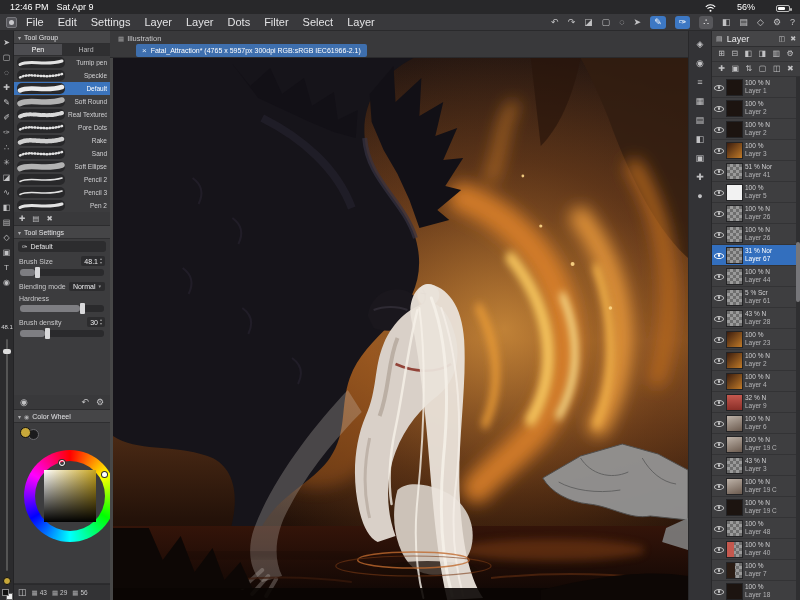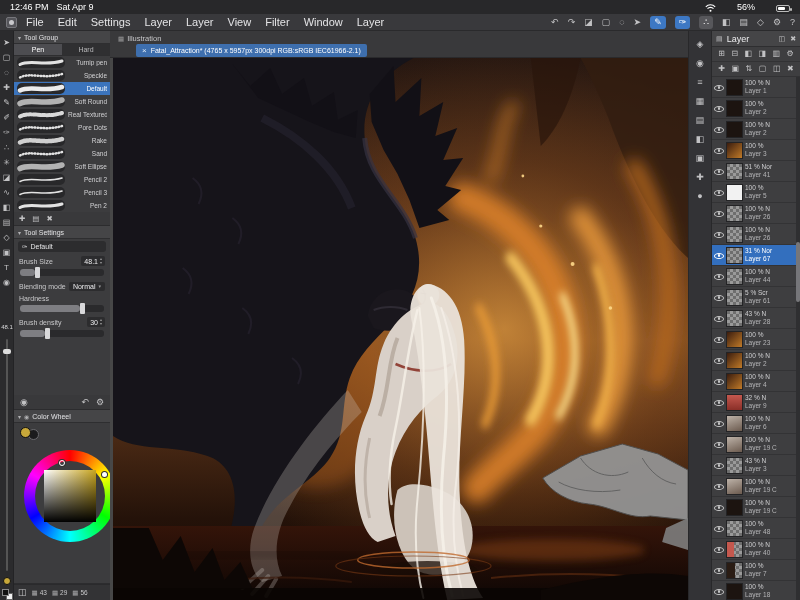--- a/index.html
+++ b/index.html
@@ -180,23 +180,23 @@
   </div>
 
   <div class="menu-bar">
     <span class="app-logo"></span>
     <nav id="menu-items">
         <span class="menu-item">File</span>
         <span class="menu-item">Edit</span>
         <span class="menu-item">Settings</span>
         <span class="menu-item">Layer</span>
         <span class="menu-item">Layer</span>
-        <span class="menu-item">View</span>
+        <span class="menu-item">Dots</span>
         <span class="menu-item">Filter</span>
-        <span class="menu-item">Window</span>
+        <span class="menu-item">Select</span>
         <span class="menu-item">Layer</span>
       </nav>
     <div id="menu-right-icons">
         <span class="gicon ">↶</span>
         <span class="gicon ">↷</span>
         <span class="gicon ">◪</span>
         <span class="gicon ">▢</span>
         <span class="gicon ">◌</span>
         <span class="gicon ">➤</span>
         <span class="gicon active">✎</span>

